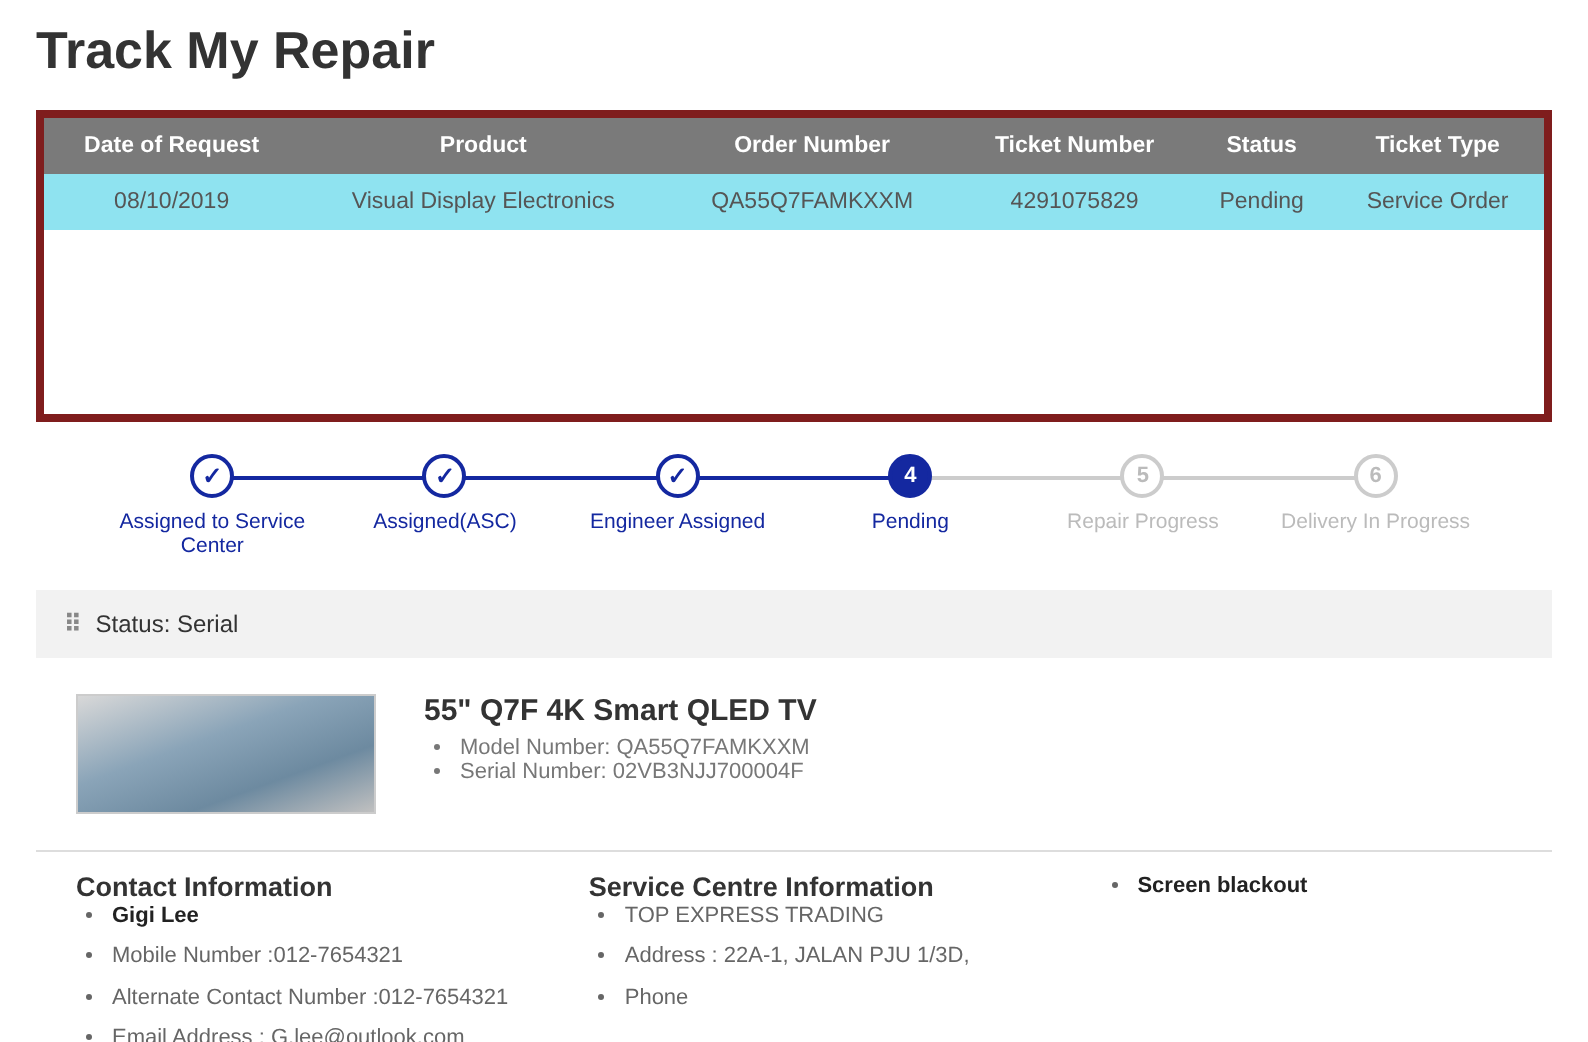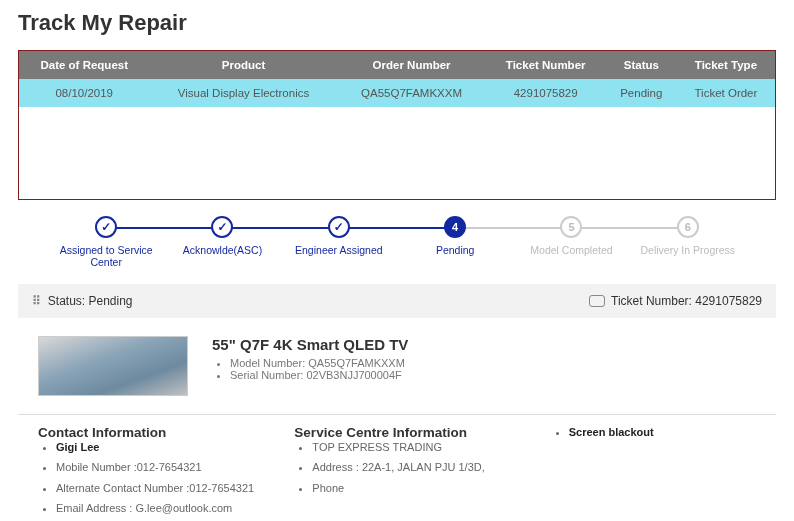--- a/index.html
+++ b/index.html
@@ -1,19 +1,19 @@
 <!DOCTYPE html>
 <html><head>
 <meta charset="utf-8">
 <style>
   * { box-sizing: border-box; margin: 0; padding: 0; }
   body { font-family: -apple-system, BlinkMacSystemFont, "Segoe UI", Arial, sans-serif; font-size: 12px; color: #333; width: 794px; background: #fff; }
   .page { padding: 10px 18px; }
-  .title { font-size: 22px; font-weight: 600; margin-bottom: 14px; }
-  .tbl-wrap { border: 1px solid #7f1d1d; }
+  .title { font-size: 26px; font-weight: 600; margin-bottom: 14px; }
+  .tbl-wrap { border: 4px solid #7f1d1d; }
   .tbl { width: 100%; border-collapse: collapse; }
   .tbl th { background: #7a7a7a; color: #fff; font-weight: 600; padding: 8px 6px; font-size: 11.5px; text-align: center; }
   .tbl td { padding: 8px 6px; text-align: center; font-size: 11.5px; color: #555; }
   .tbl tr.sel td { background: #8fe3f0; }
   .tbl-body-space { height: 92px; background: #fff; }
   .steps { display: flex; justify-content: space-between; padding: 16px 30px 10px; position: relative; }
   .step { flex: 1; text-align: center; position: relative; }
   .step-circle { width: 22px; height: 22px; border-radius: 50%; margin: 0 auto 6px; display: flex; align-items: center; justify-content: center; font-size: 11px; font-weight: 600; position: relative; z-index: 2; background: #fff; }
   .step.done .step-circle { border: 2px solid #1428a0; color: #1428a0; }
   .step.current .step-circle { background: #1428a0; color: #fff; border: 2px solid #1428a0; }
@@ -62,21 +62,21 @@
           <th>Ticket Type</th>
         </tr>
       </thead>
       <tbody>
         <tr class="sel">
           <td>08/10/2019</td>
           <td>Visual Display Electronics</td>
           <td>QA55Q7FAMKXXM</td>
           <td>4291075829</td>
           <td>Pending</td>
-          <td>Ticket Order</td>
+          <td>Service Order</td>
         </tr>
         <tr>
             <td colspan="6" class="tbl-body-space"></td>
           </tr>
       </tbody>
     </table>
   </div>
 
   <div class="steps" id="steps">
       <div class="step done">
@@ -84,55 +84,51 @@
         <div class="step-circle">
           <span class="check">✓</span>
         </div>
         <div class="step-label">Assigned to Service Center</div>
       </div>
       <div class="step done">
         <div class="step-line"></div>
         <div class="step-circle">
           <span class="check">✓</span>
         </div>
-        <div class="step-label">Acknowlde(ASC)</div>
+        <div class="step-label">Assigned(ASC)</div>
       </div>
       <div class="step done">
         <div class="step-line"></div>
         <div class="step-circle">
           <span class="check">✓</span>
         </div>
         <div class="step-label">Engineer Assigned</div>
       </div>
       <div class="step current">
         <div class="step-line"></div>
         <div class="step-circle">4</div>
         <div class="step-label">Pending</div>
       </div>
       <div class="step future">
         <div class="step-line"></div>
         <div class="step-circle">5</div>
-        <div class="step-label">Model Completed</div>
+        <div class="step-label">Repair Progress</div>
       </div>
       <div class="step future">
         <div class="step-circle">6</div>
         <div class="step-label">Delivery In Progress</div>
       </div>
     </div>
 
   <div class="status-bar">
     <div class="sb-item">
       <span class="dots-icon">⠿</span>
-      <span>Status: Pending</span>
+      <span>Status: Serial</span>
     </div>
     <div class="spacer"></div>
-    <div class="sb-item right">
-      <span class="sb-icon"></span>
-      <span>Ticket Number: 4291075829</span>
-    </div>
   </div>
 
   <div class="product-row">
     <div class="prod-img"></div>
     <div class="prod-info">
       <h3>55" Q7F 4K Smart QLED TV</h3>
       <ul>
         <li>Model Number: QA55Q7FAMKXXM</li>
         <li>Serial Number: 02VB3NJJ700004F</li>
       </ul>

